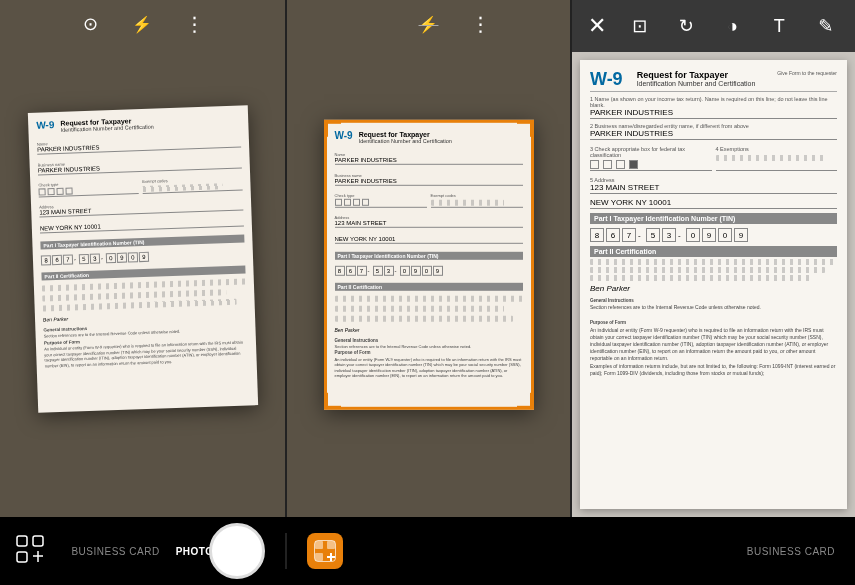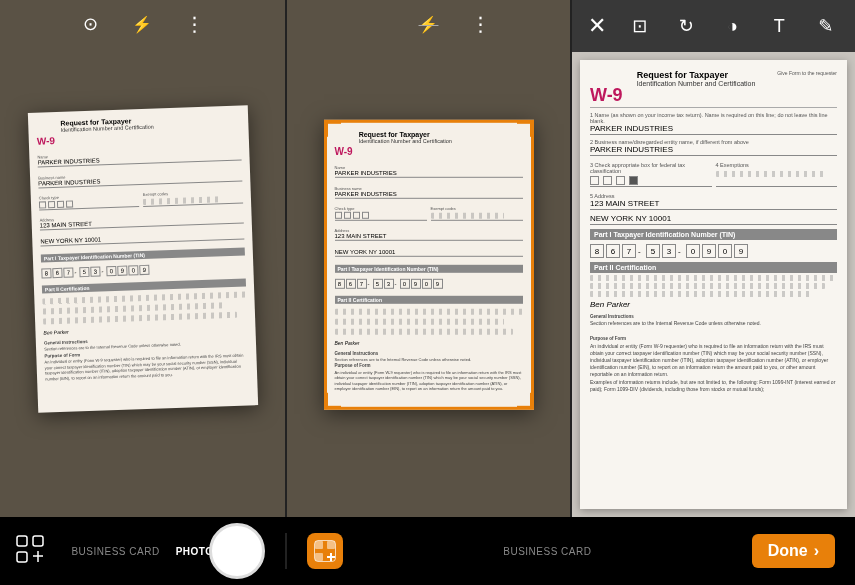--- a/index.html
+++ b/index.html
@@ -262,24 +262,23 @@
     }
 
     
     .w9-header-row {
       display: flex;
       margin-bottom: 3px;
     }
     .w9-left-badge {
       font-size: 18px;
       font-weight: 900;
-      color: #be185d;
+      color: #0369a1;
       margin-right: 6px;
       line-height: 1;
-      margin-top: 16px;
     }
     .w9-title {
       flex: 1;
     }
     .w9-title .main-title {
       font-size: 7px;
       font-weight: bold;
       color: #000;
     }
     .w9-title .sub-title {
@@ -630,19 +629,15 @@
       <svg width="22" height="22" viewBox="0 0 22 22" fill="none">
         <rect x="0.5" y="0.5" width="21" height="21" rx="3.5" stroke="white" stroke-opacity="0.7" fill="none"></rect>
         <rect x="1" y="1" width="8" height="8" rx="1" fill="white" opacity="0.5"></rect>
         <rect x="1" y="13" width="8" height="8" rx="1" fill="white" opacity="0.5"></rect>
         <rect x="13" y="1" width="8" height="8" rx="1" fill="white" opacity="0.5"></rect>
         <line x1="13" y1="17" x2="21" y2="17" stroke="white" stroke-width="2"></line>
         <line x1="17" y1="13" x2="17" y2="21" stroke="white" stroke-width="2"></line>
       </svg>
     </div>
     <span class="mode-label-br">BUSINESS CARD</span>
-    <button class="done-btn">
-      <span>Done</span>
-      <span>›</span>
-    </button>
   </div>
 
 </div>
 
 </body></html>

